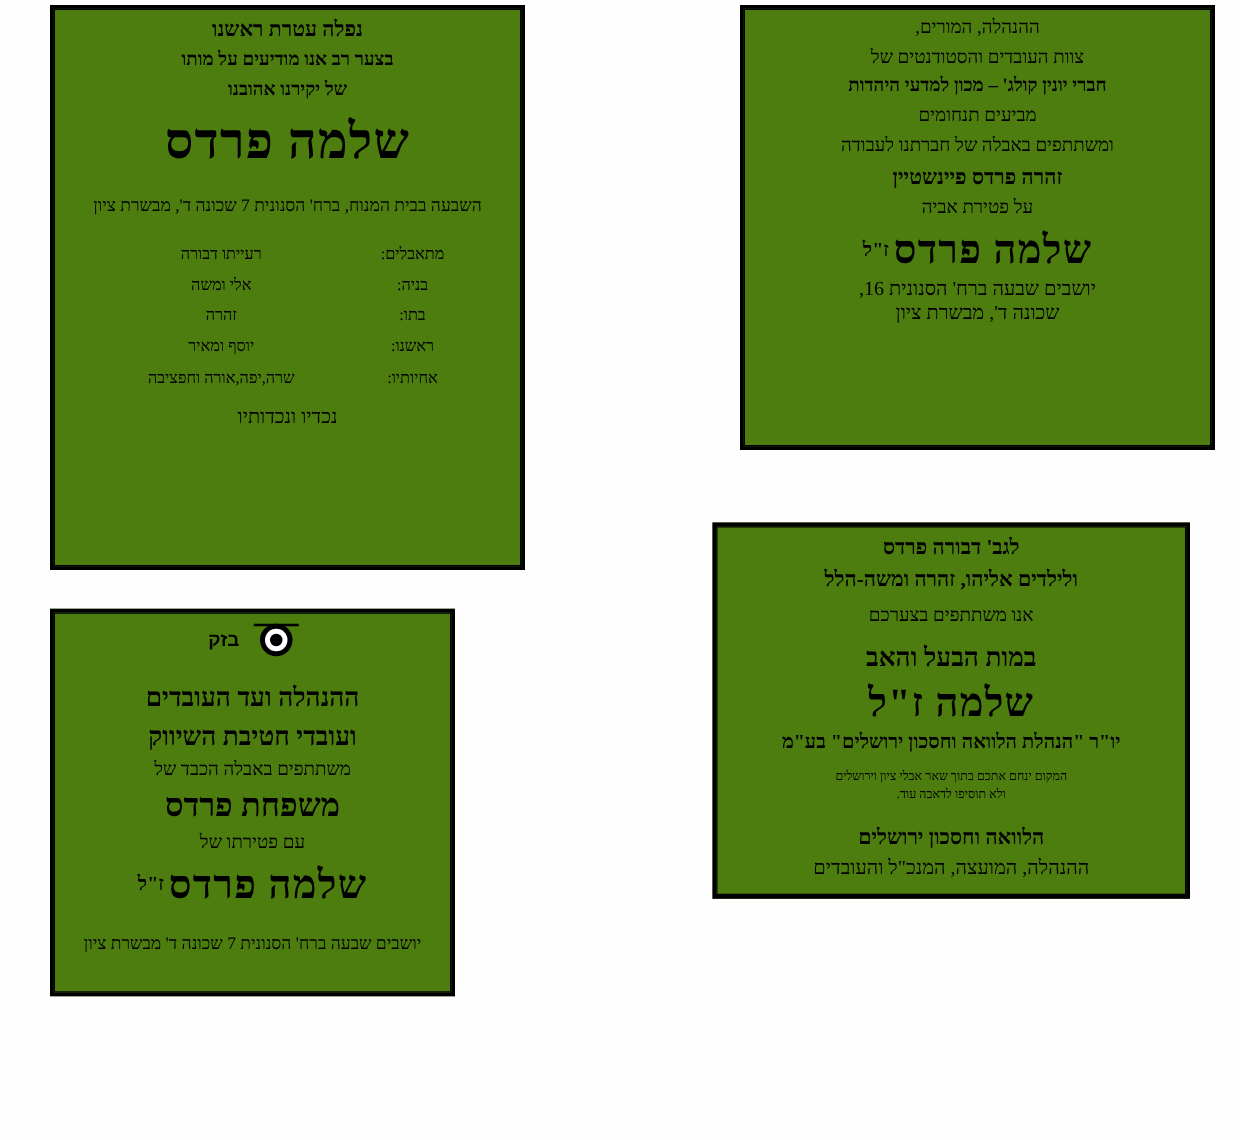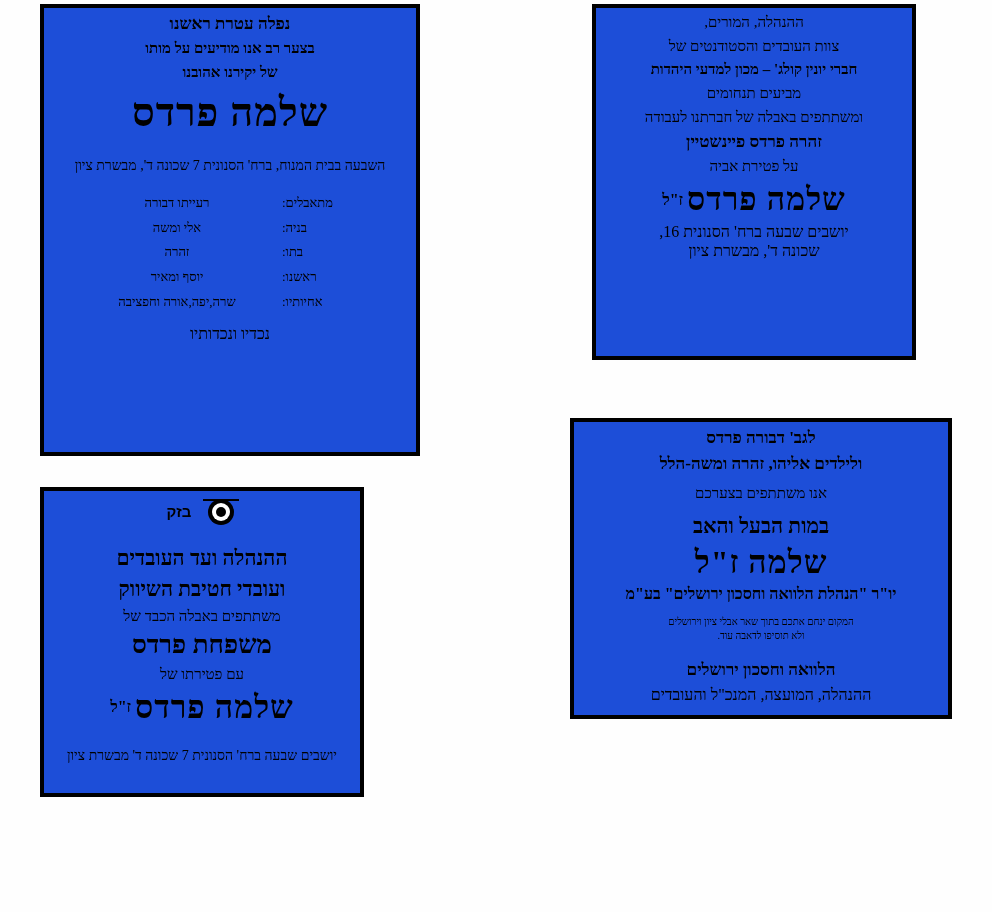--- a/index.html
+++ b/index.html
@@ -17,21 +17,21 @@
   }
   .page {
     position: absolute;
     inset: 0;
     background: #fefefe;
   }
 
   
   .notice {
     position: absolute;
-    background: #1d4ed8;
+    background: #4d7c0f;
     border: 3px solid #000;
     box-sizing: border-box;
     text-align: center;
     direction: rtl;
   }
   .notice .inner {
     border: 1px solid #000;
     height: 100%;
     box-sizing: border-box;
     padding: 6px 8px;
@@ -81,21 +81,21 @@
   
   .fam-row {
     display: flex;
     justify-content: center;
     font-size: 13px;
     line-height: 1.9;
     white-space: nowrap;
   }
   .fam-role {
     width: 96px;
-    text-align: left;
+    text-align: center;
     padding-left: 10px;
   }
   .fam-names {
     width: 190px;
     text-align: center;
   }
 
   
   .subline {
     font-size: 14px;
@@ -109,21 +109,21 @@
     margin: 0 auto 2px auto;
     width: 86px;
     height: 30px;
     position: relative;
   }
   .logo svg { display:block; }
 
   
   #notice-left-top { left: 40px;  top: 4px;   width: 380px; height: 452px; }
   #notice-left-bottom { left: 40px; top: 487px; width: 324px; height: 310px; }
-  #notice-right-top { left: 592px; top: 4px;   width: 324px; height: 356px; }
+  #notice-right-top { left: 592px; top: 4px;   width: 380px; height: 356px; }
   #notice-right-bottom { left: 570px; top: 418px; width: 382px; height: 301px; }
 
   .tiny-line {
     font-size: 10px;
     line-height: 1.45;
   }
 </style>
 </head>
 <body>
 

